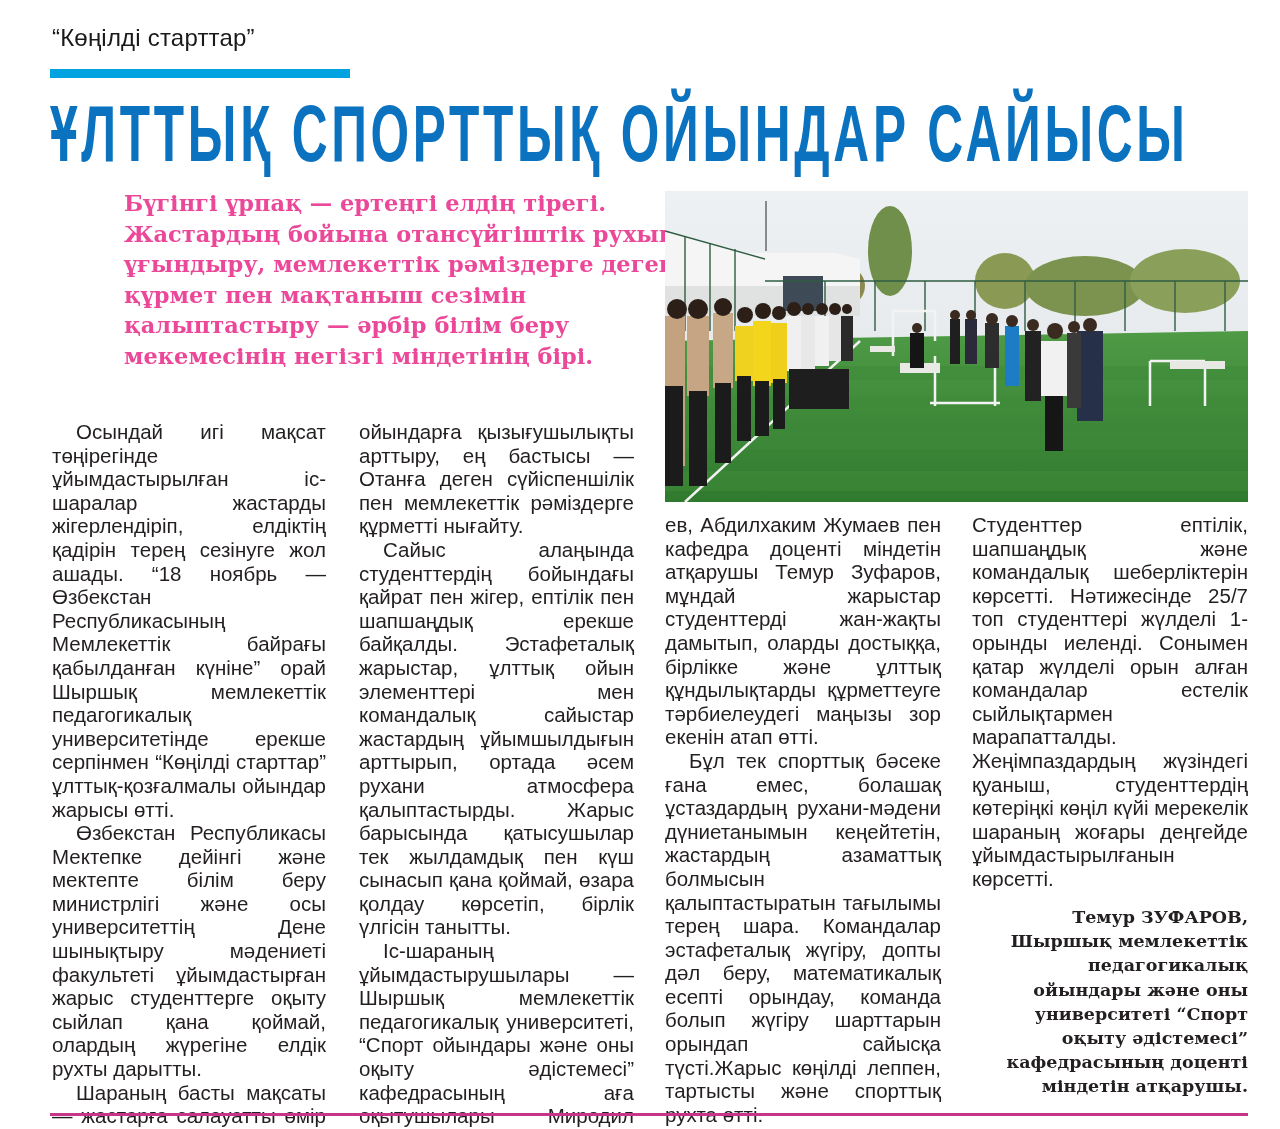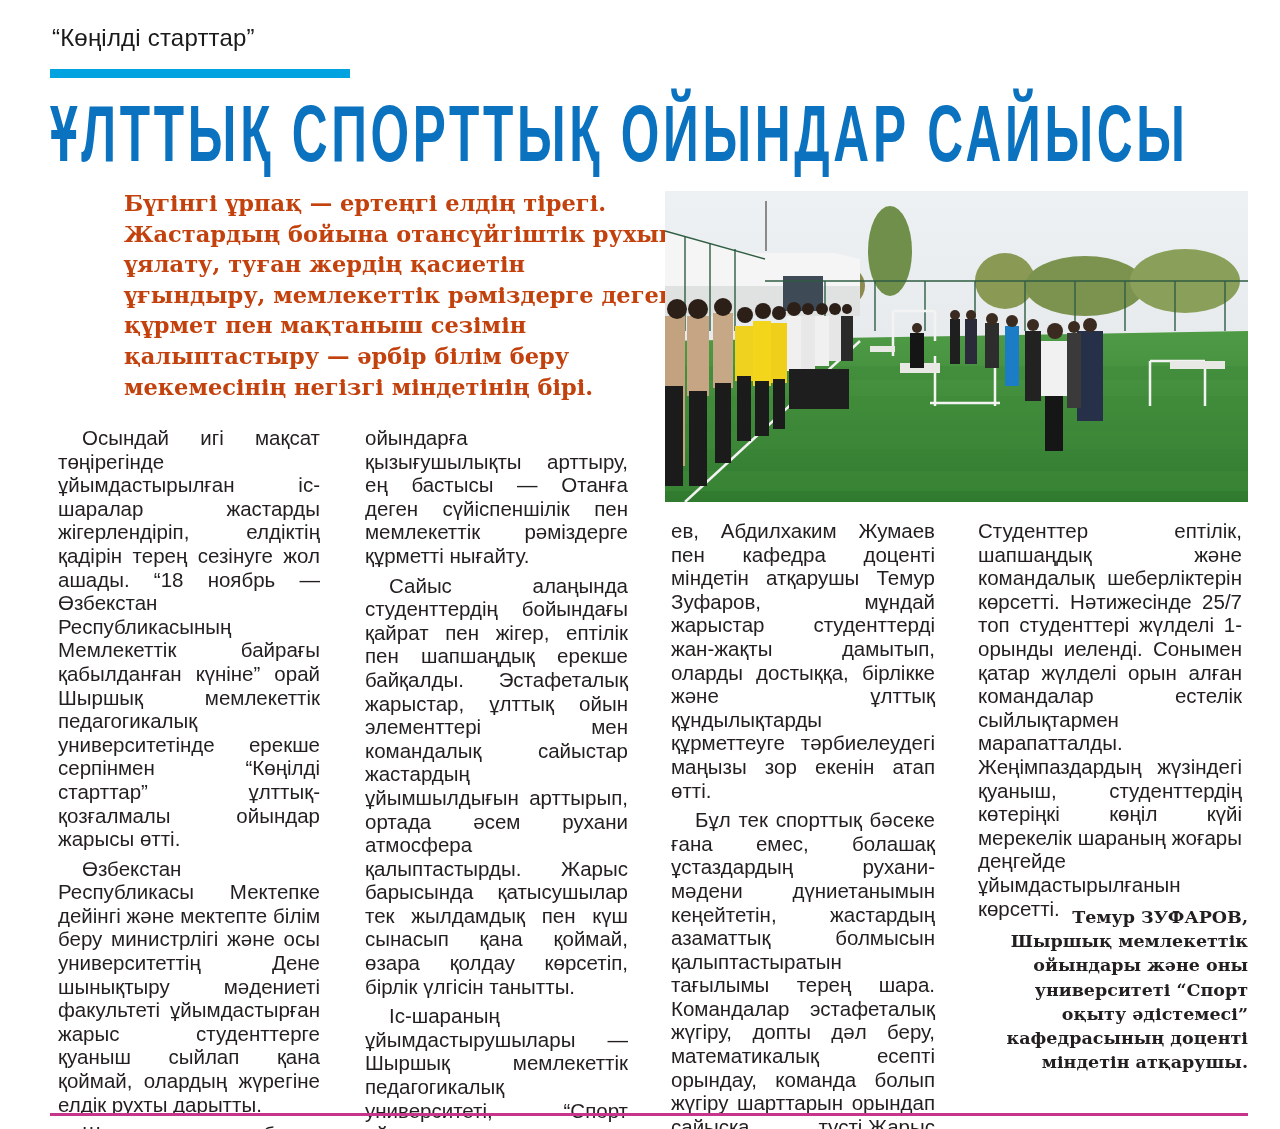--- a/index.html
+++ b/index.html
@@ -1,46 +1,45 @@
 <!DOCTYPE html>
 <html><head>
 <meta charset="utf-8">
 <style>
   html, body { margin: 0; padding: 0; background: #ffffff; }
   body { width: 1280px; height: 1129px; position: relative; overflow: hidden; color: #231f20; }
   .rubric { position: absolute; left: 52px; top: 24px; font-family: "Liberation Sans", sans-serif; font-size: 24px; color: #1a1a1a; letter-spacing: 0.2px; }
   .rubric-bar { position: absolute; left: 50px; top: 69px; width: 300px; height: 9px; background: #00a3e0; }
   .headline { position: absolute; left: 50px; top: 92px; width: 990px; height: 84px; font-family: "Liberation Sans", sans-serif; font-weight: bold; font-size: 80px; line-height: 84px; color: #0a72bf; transform-origin: left top; transform: scaleX(0.62) scaleY(1.0); white-space: nowrap; letter-spacing: 6px; }
-  .lead { position: absolute; left: 124px; top: 188px; width: 520px; font-family: "DejaVu Serif", serif; font-weight: bold; font-size: 22.5px; line-height: 30.6px; color: #c2410c; }
+  .lead { position: absolute; left: 124px; top: 188px; width: 520px; font-family: "DejaVu Serif", serif; font-weight: bold; font-size: 22.5px; line-height: 30.6px; color: #ec4899; }
   .lead span { display: block; white-space: nowrap; }
   .photo { position: absolute; left: 665px; top: 191px; width: 583px; height: 311px; overflow: hidden; background: #e8ecef; }
   .photo svg { display: block; }
   .col { position: absolute; font-family: "Liberation Sans", sans-serif; font-size: 20.5px; line-height: 23.6px; color: #231f20; text-align: justify; }
-  .col p { margin: 6px; text-indent: 24px; }
+  .col p { margin: 0; text-indent: 24px; }
   .col p.noindent { text-indent: 0; }
   .col1 { left: 52px; top: 420px; width: 274px; }
   .col2 { left: 359px; top: 420px; width: 275px; }
   .col3 { left: 665px; top: 513px; width: 276px; }
   .col4 { left: 972px; top: 513px; width: 276px; }
   .author { position: absolute; right: 32px; top: 905px; width: 290px; text-align: right; font-family: "DejaVu Serif", serif; font-weight: bold; font-size: 17.5px; line-height: 24.2px; color: #231f20; }
   .author span { display: block; }
   .bottom-rule { position: absolute; left: 50px; top: 1113px; width: 1198px; height: 3px; background: #c7358a; }
 </style>
 </head>
 <body>
 
 <div class="rubric">“Көңілді старттар”</div>
 <div class="rubric-bar"></div>
 
 <h1 class="headline" style="margin:0;">ҰЛТТЫҚ СПОРТТЫҚ ОЙЫНДАР САЙЫСЫ</h1>
 
 <div class="lead">
   <span>Бүгінгі ұрпақ — ертеңгі елдің тірегі.</span>
   <span>Жастардың бойына отансүйгіштік рухын</span>
-  <span>ұялату, туған жердің қасиетін</span>
   <span>ұғындыру, мемлекеттік рәміздерге деген</span>
   <span>құрмет пен мақтаныш сезімін</span>
   <span>қалыптастыру — әрбір білім беру</span>
   <span>мекемесінің негізгі міндетінің бірі.</span>
 </div>
 
 <div class="photo" title="Students in a line on an artificial football pitch facing officials, hurdles on the field, building and trees in background">
   <svg width="583" height="311" viewBox="0 0 583 311" xmlns="http://www.w3.org/2000/svg">
     <defs>
       <linearGradient id="sky" x1="0" y1="0" x2="0" y2="1">
@@ -155,21 +154,21 @@
         <circle cx="390" cy="140" r="8"></circle>
         <circle cx="409" cy="136" r="6"></circle>
         <circle cx="425" cy="134" r="7"></circle>
       </g>
     </g>
   </svg>
 </div>
 
 <div class="col col1">
   <p>Осындай игі мақсат төңірегінде ұйымдастырылған іс-шаралар жастарды жігерлендіріп, елдіктің қадірін терең сезінуге жол ашады. “18 ноябрь — Өзбекстан Республикасының Мемлекеттік байрағы қабылданған күніне” орай Шыршық мемлекеттік педагогикалық университетінде ерекше серпінмен “Көңілді старттар” ұлттық-қозғалмалы ойындар жарысы өтті.</p>
-  <p>Өзбекстан Республикасы Мектепке дейінгі және мектепте білім беру министрлігі және осы университеттің Дене шынықтыру мәдениеті факультеті ұйымдастырған жарыс студенттерге қуаныш сыйлап қана қоймай, олардың жүрегіне елдік рухты дарытты.</p>
+  <p>Өзбекстан Республикасы Мектепке дейінгі және мектепте білім беру министрлігі және осы университеттің Дене шынықтыру мәдениеті факультеті ұйымдастырған жарыс студенттерге оқыту сыйлап қана қоймай, олардың жүрегіне елдік рухты дарытты.</p>
   <p>Шараның басты мақсаты — жастарға салауатты өмір салтын насихаттау, ұлттық</p>
 </div>
 
 <div class="col col2">
   <p class="noindent">ойындарға қызығушылықты арттыру, ең бастысы — Отанға деген сүйіспеншілік пен мемлекеттік рәміздерге құрметті нығайту.</p>
   <p>Сайыс алаңында студенттердің бойындағы қайрат пен жігер, ептілік пен шапшаңдық ерекше байқалды. Эстафеталық жарыстар, ұлттық ойын элементтері мен командалық сайыстар жастардың ұйымшылдығын арттырып, ортада әсем рухани атмосфера қалыптастырды. Жарыс барысында қатысушылар тек жылдамдық пен күш сынасып қана қоймай, өзара қолдау көрсетіп, бірлік үлгісін танытты.</p>
   <p>Іс-шараның ұйымдастырушылары — Шыршық мемлекеттік педагогикалық университеті, “Спорт ойындары және оны оқыту әдістемесі” кафедрасының аға оқытушылары Миродил Жураба-</p>
 </div>
 
 <div class="col col3">
@@ -177,20 +176,21 @@
   <p>Бұл тек спорттық бәсеке ғана емес, болашақ ұстаздардың рухани-мәдени дүниетанымын кеңейтетін, жастардың азаматтық болмысын қалыптастыратын тағылымы терең шара. Командалар эстафеталық жүгіру, допты дәл беру, математикалық есепті орындау, команда болып жүгіру шарттарын орындап сайысқа түсті.Жарыс көңілді леппен, тартысты және спорттық рухта өтті.</p>
 </div>
 
 <div class="col col4">
   <p class="noindent">Студенттер ептілік, шапшаңдық және командалық шеберліктерін көрсетті. Нәтижесінде 25/7 топ студенттері жүлделі 1-орынды иеленді. Сонымен қатар жүлделі орын алған командалар естелік сыйлықтармен марапатталды. Жеңімпаздардың жүзіндегі қуаныш, студенттердің көтеріңкі көңіл күйі мерекелік шараның жоғары деңгейде ұйымдастырылғанын көрсетті.</p>
 </div>
 
 <div class="author">
   <span>Темур ЗУФАРОВ,</span>
   <span>Шыршық мемлекеттік</span>
+  <span>педагогикалық</span>
   <span>ойындары және оны</span>
   <span>университеті “Спорт</span>
   <span>оқыту әдістемесі”</span>
   <span>кафедрасының доценті</span>
   <span>міндетін атқарушы.</span>
 </div>
 
 <div class="bottom-rule"></div>
 
 </body></html>

